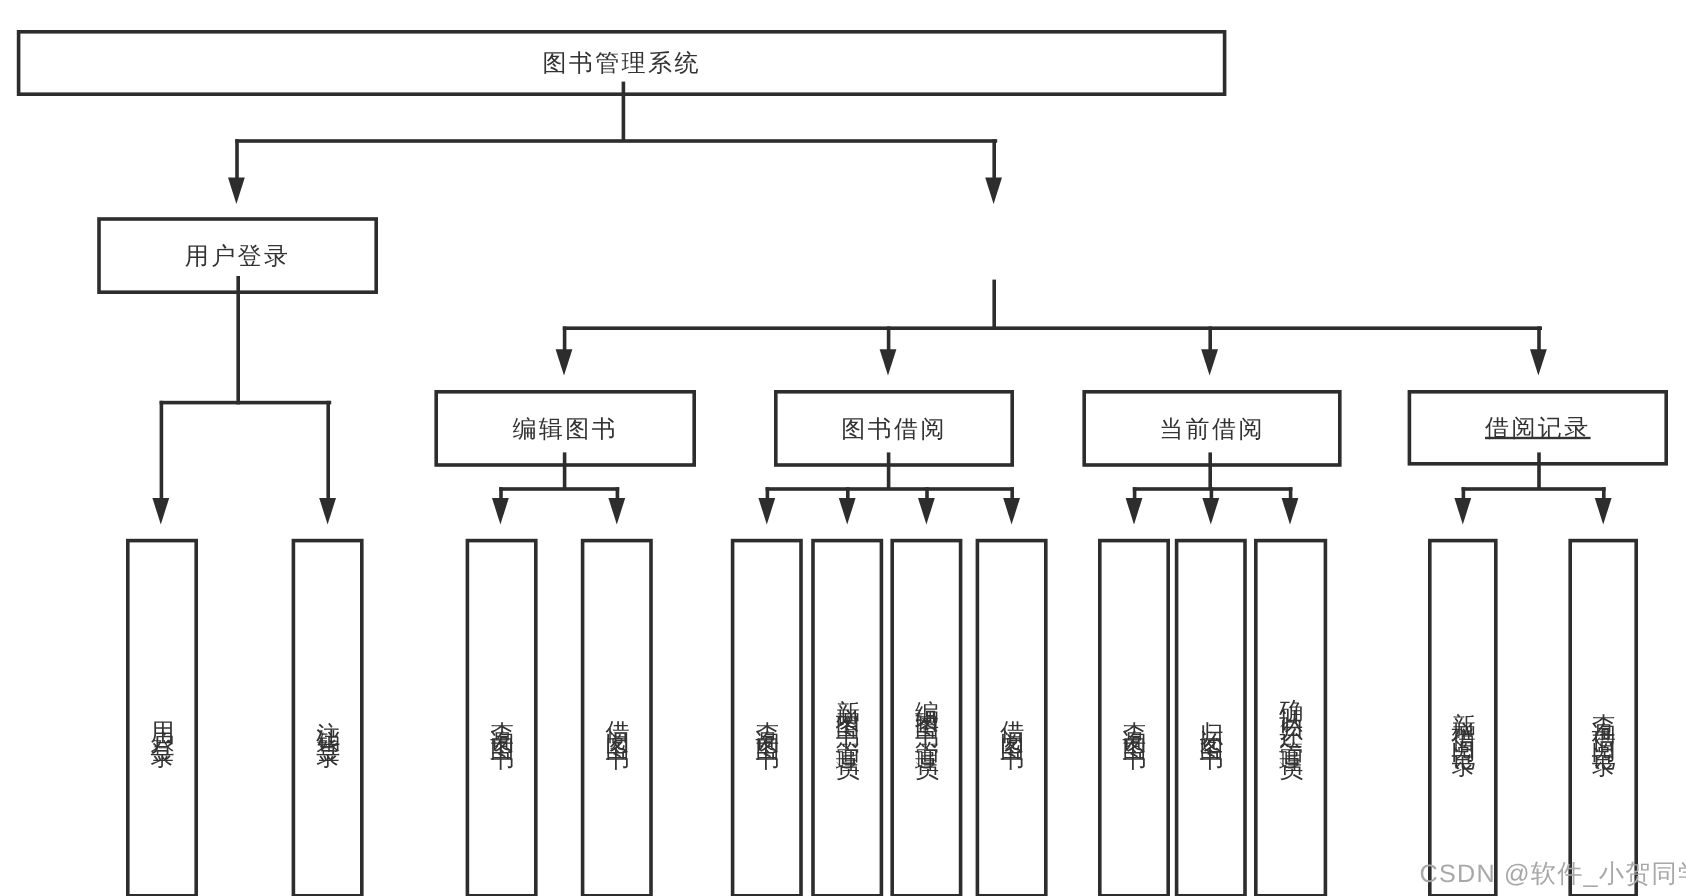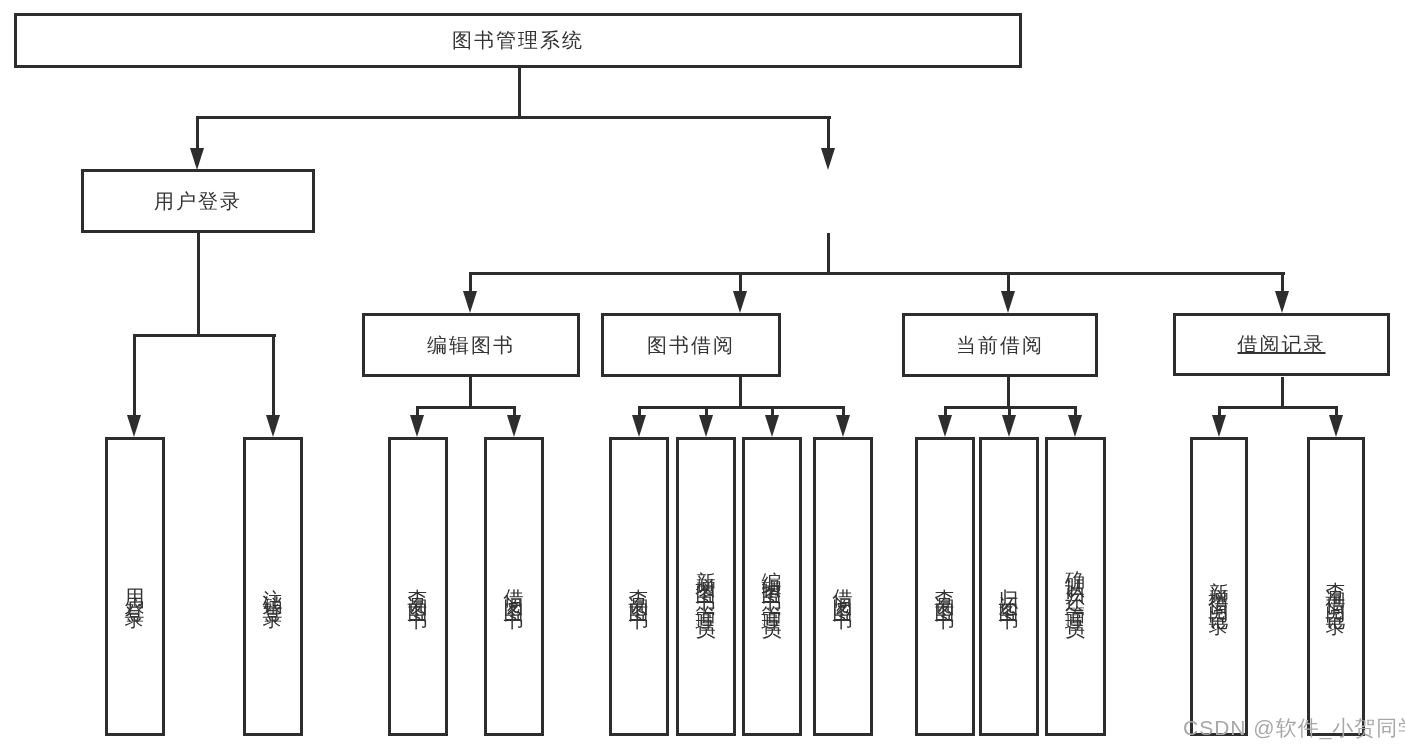--- a/index.html
+++ b/index.html
@@ -4,20 +4,21 @@
 <style>
   html,body { margin:0; padding:0; background:#ffffff; }
   .canvas {
     position:relative; width:1405px; height:747px; background:#ffffff;
     font-family:"Liberation Sans","DejaVu Sans",sans-serif; overflow:hidden;
   }
   .box {
     position:absolute; background:#ffffff; border:3px solid #2d2d2d;
     box-sizing:border-box; display:flex; align-items:center; justify-content:center;
     color:#333333;
+    margin-top:12px;
   }
   .hlabel { font-size:20px; letter-spacing:2px; white-space:nowrap; }
   .vtext {
     writing-mode:vertical-rl; text-orientation:mixed;
     font-size:20px; letter-spacing:7px; line-height:1; color:#333333;
   }
   .vline,.hline { position:absolute; background:#2d2d2d; }
   .vline { width:3px; }
   .hline { height:3px; }
   .arrow {
@@ -41,25 +42,25 @@
 
   <div class="box" style="left:81px;top:169px;width:234px;height:64px;">
     <span class="hlabel">用户登录</span>
   </div>
 
 
   <div class="box" style="left:362px;top:313px;width:218px;height:64px;">
     <span class="hlabel">编辑图书</span>
   </div>
 
-  <div class="box" style="left:601px;top:313px;width:180px;height:64px;text-align:right;">
+  <div class="box" style="left:645px;top:313px;width:200px;height:64px;text-align:right;">
     <span class="hlabel">图书借阅</span>
   </div>
 
-  <div class="box" style="left:902px;top:313px;width:196px;height:64px;">
+  <div class="box" style="left:902px;top:313px;width:216px;height:64px;">
     <span class="hlabel">当前借阅</span>
   </div>
 
   <div class="box" style="left:1173px;top:313px;width:217px;height:63px;text-decoration:underline;">
     <span class="hlabel">借阅记录</span>
   </div>
 
   <div class="box" style="left:105px;top:437px;width:60px;height:299px;">
     <span class="vtext">用户登录</span>
   </div>

